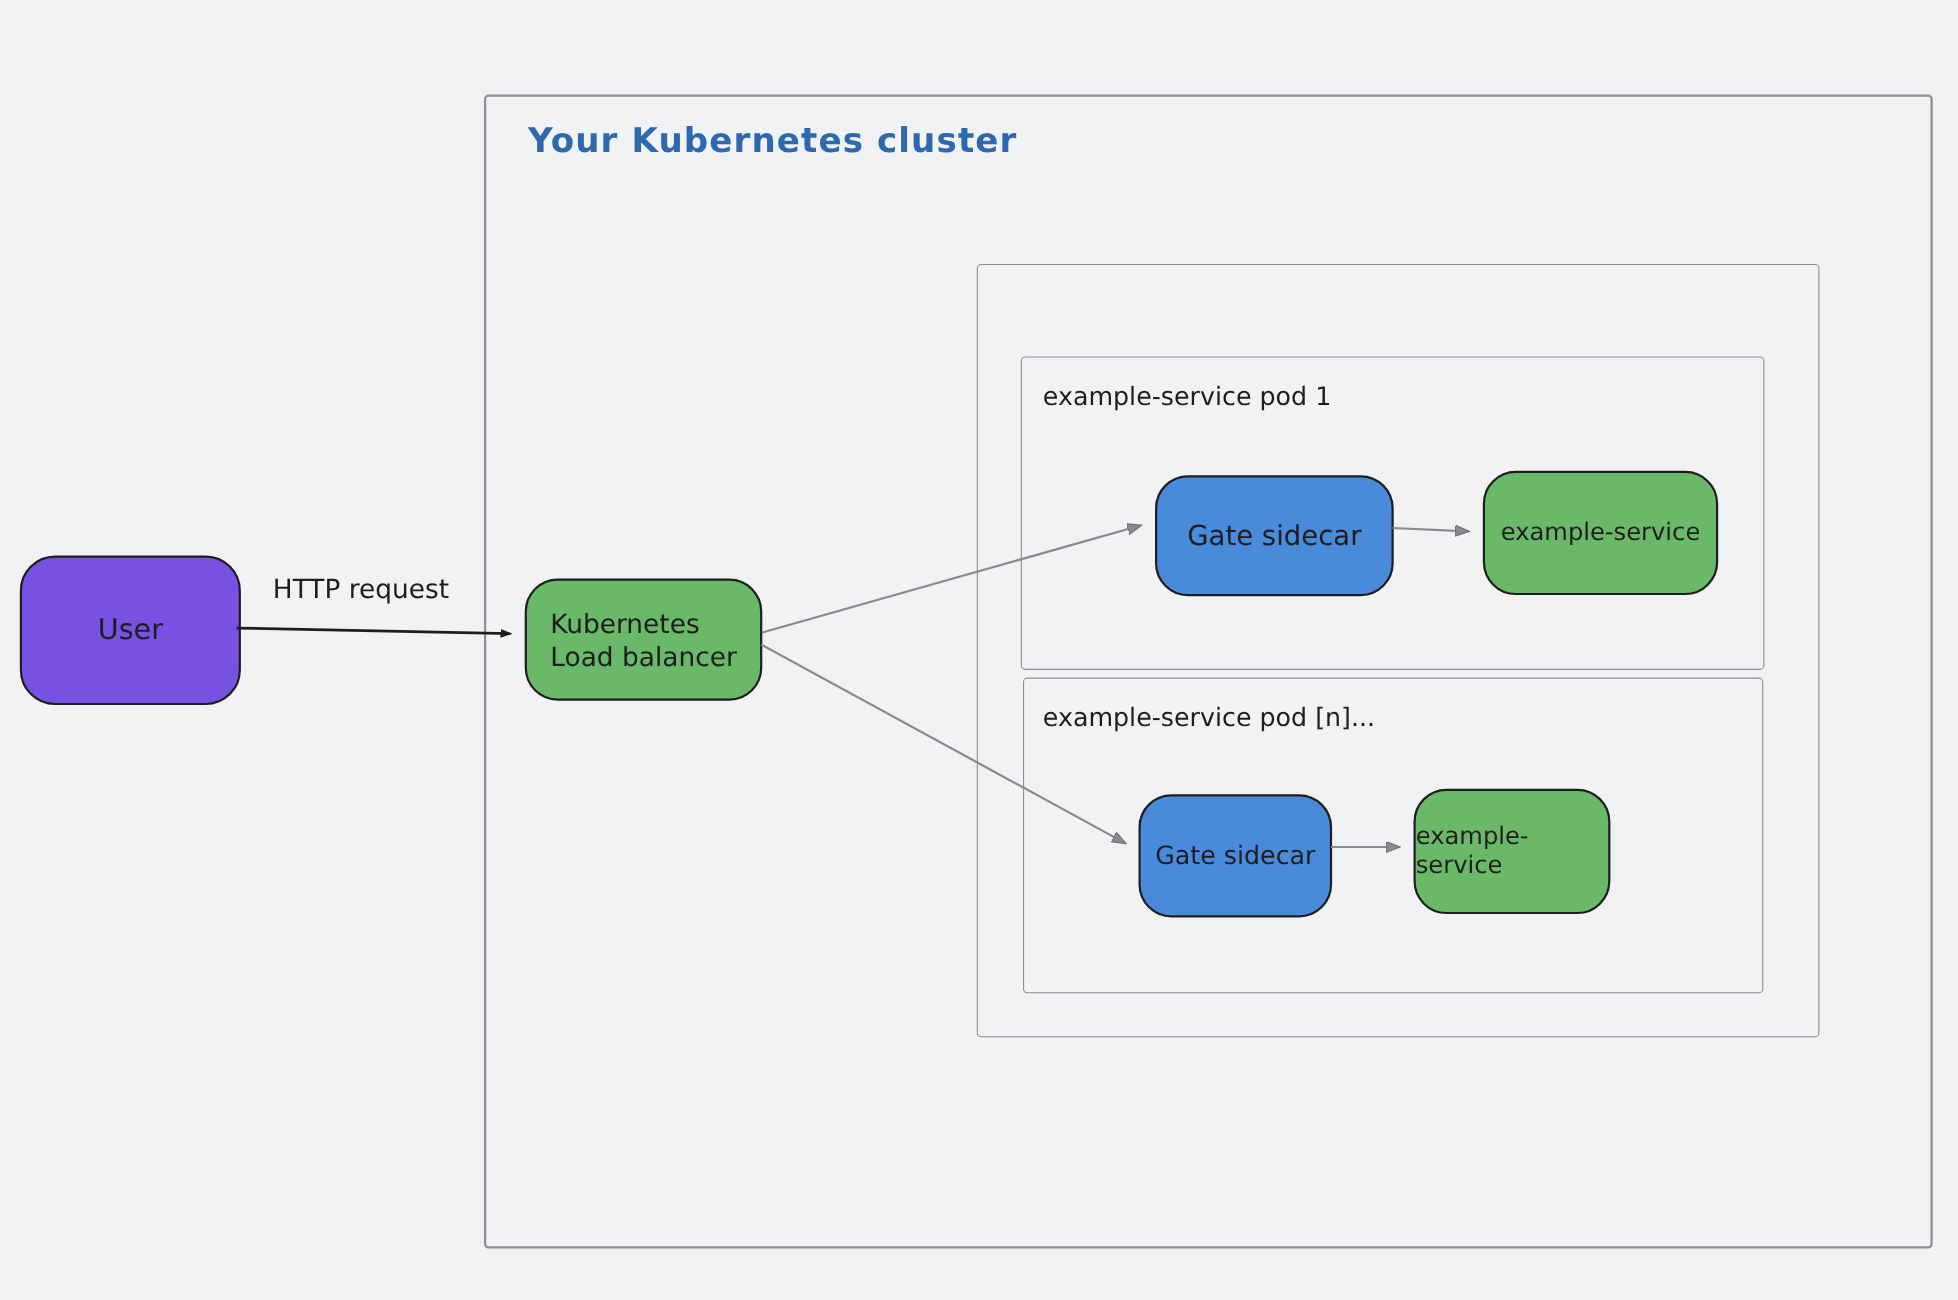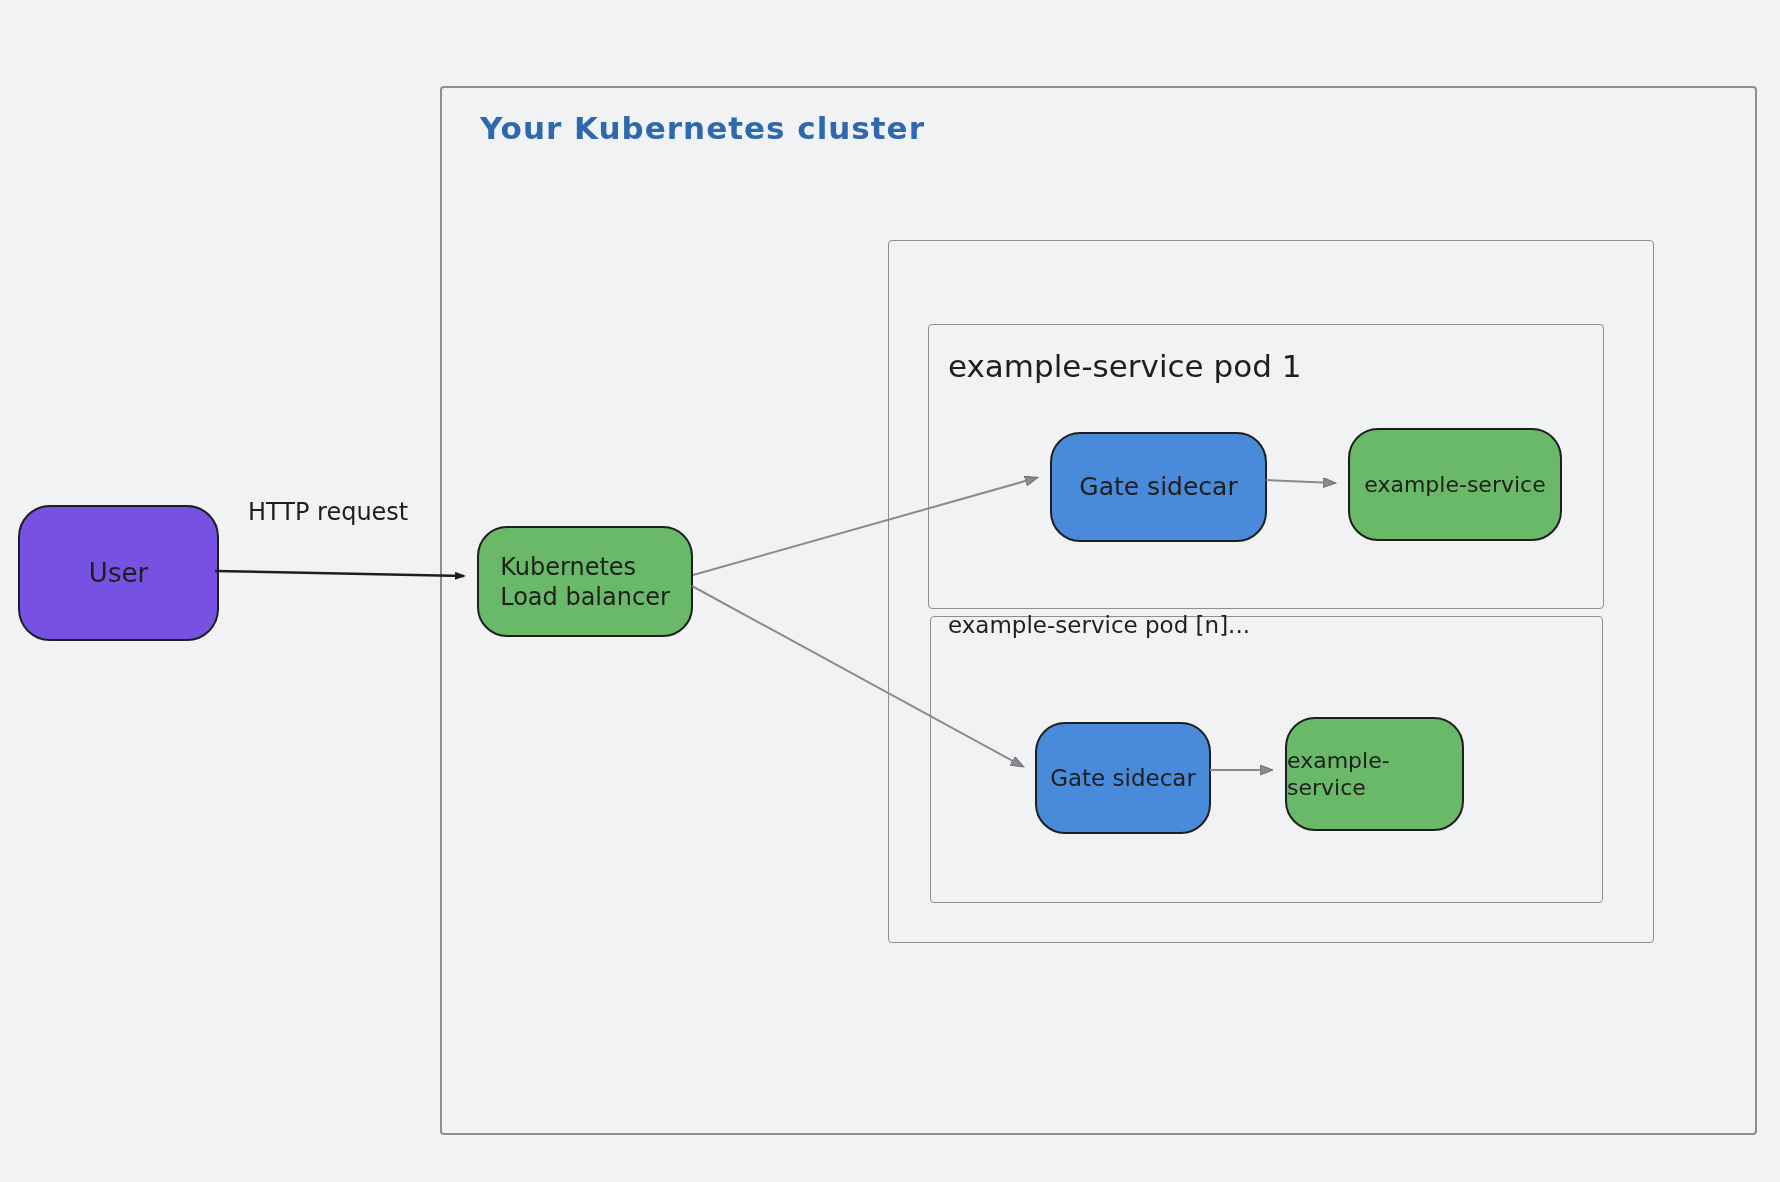--- a/index.html
+++ b/index.html
@@ -27,23 +27,23 @@
 
   .lbl{position:absolute; white-space:nowrap;}
   .cluster-title{
     left:480px; top:110px; width:380px;
     text-align:center;
     font-size:31px; font-weight:bold;
     color:#2e68ad;
     letter-spacing:1px;
   }
   .deployment-title{left:955px; top:254px; font-size:23px;}
-  .pod1-title      {left:948px; top:348px; font-size:31px;}
-  .podn-title      {left:948px; top:612px; font-size:23px;}
-  .http-label      {left:248px; top:498px; font-size:24px; font-weight:500;}
+  .pod1-title      {left:948px; top:348px; font-size:23px;}
+  .podn-title      {left:948px; top:640px; font-size:23px;}
+  .http-label      {left:248px; top:522px; font-size:24px; font-weight:500;}
 
   .node{
     position:absolute;
     border:2.5px solid #1e1e1e;
     border-radius:30px;
     display:flex; align-items:center; justify-content:center;
     line-height:1.25;
   }
   .node-user{
     left:18px; top:505px; width:197px; height:132px;

